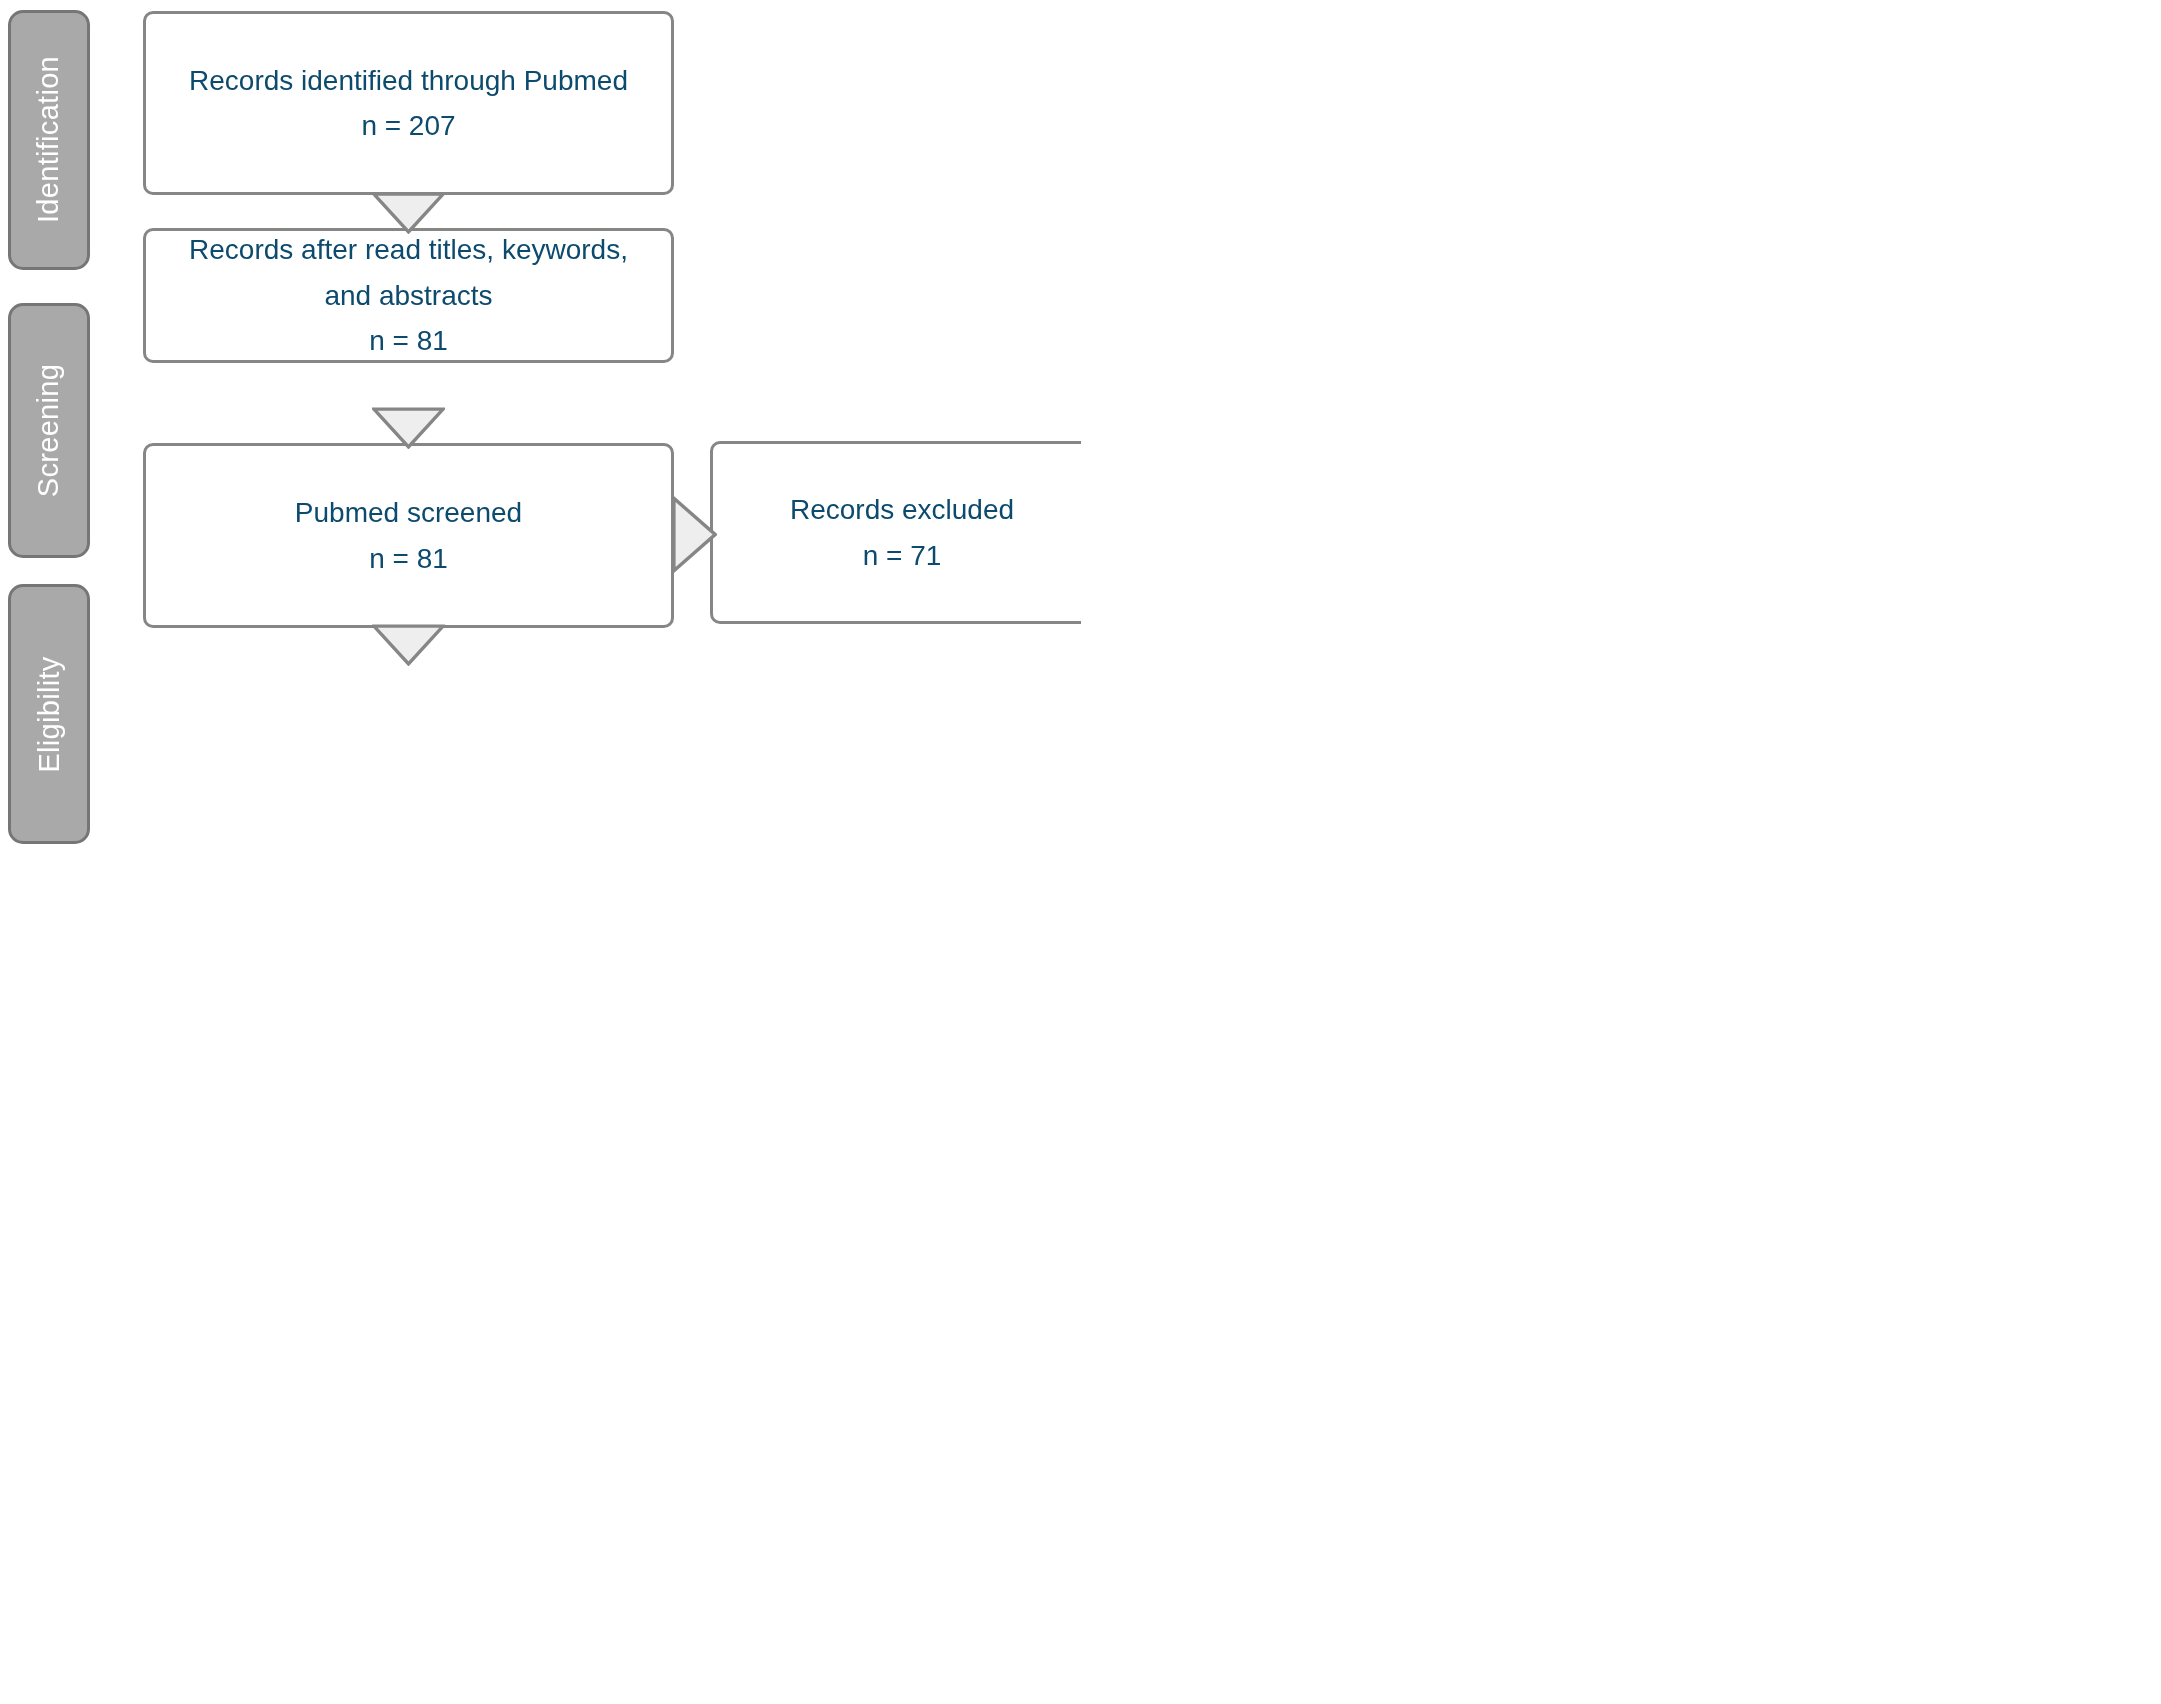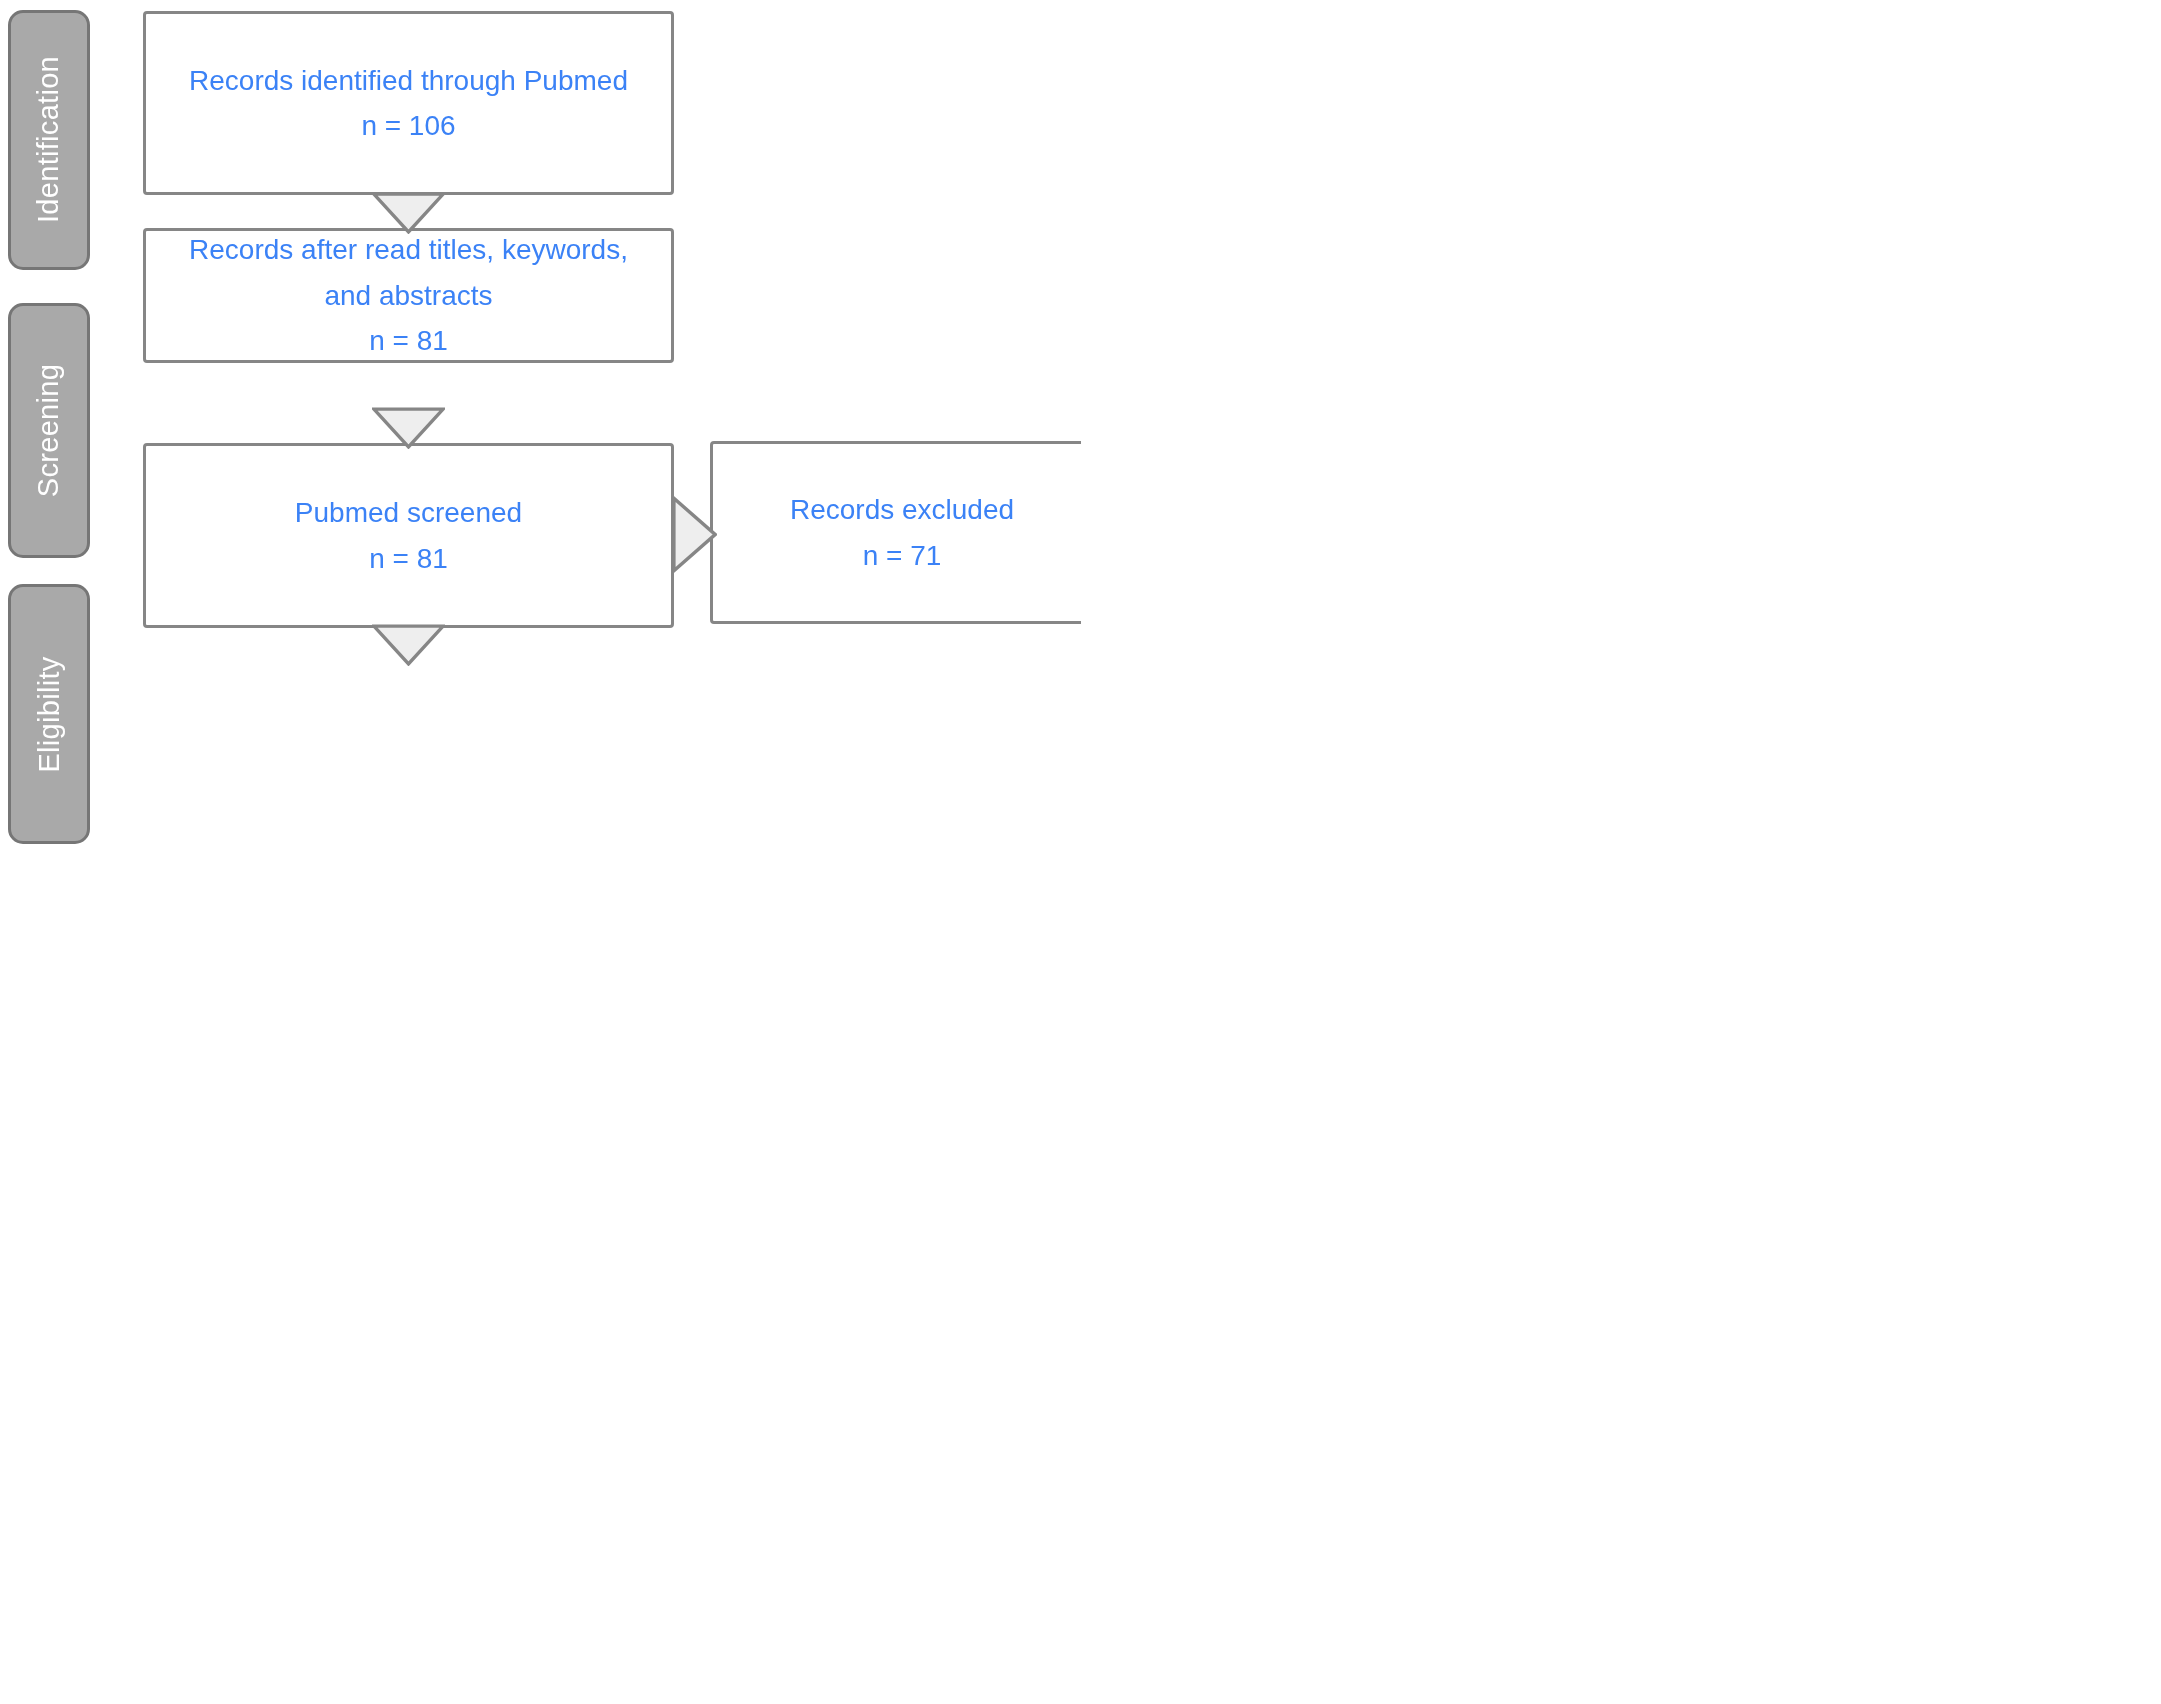--- a/index.html
+++ b/index.html
@@ -28,26 +28,26 @@
   }
   .stage.s1{top:9.5px;height:260px;}
   .stage.s2{top:303px;height:255px;}
   .stage.s3{top:584px;height:260px;}
 
   
   .fbox{
     position:absolute;
     background:#ffffff;
     border:3.2px solid #868686;
-    border-radius:4px;
+    border-radius:10px;
     box-sizing:border-box;
     display:flex;flex-direction:column;
     align-items:center;justify-content:center;
     text-align:center;
-    color:#3b82f6;
+    color:#0c4a6e;
     font-size:28px;line-height:1.62;
     padding:0 5px;
   }
   .fbox .lbl{white-space:pre-line;}
   .fbox.b1{left:143px;top:11.3px;width:531px;height:184px;}
   .fbox.b2{left:143px;top:228px;width:531px;height:135px;}
   .fbox.b3{left:143px;top:443px;width:531px;height:185px;}
   .fbox.b4{left:143px;top:659px;width:531px;height:186px;}
   .fbox.bx{left:710px;top:441px;width:384px;height:183px;}
 
@@ -68,21 +68,21 @@
   </div>
   <div class="stage s2">
     <span>Screening</span>
   </div>
   <div class="stage s3">
     <span>Eligibility</span>
   </div>
 
   <div class="fbox b1">
     <div class="lbl">Records identified through Pubmed</div>
-    <div class="cnt">n = 106</div>
+    <div class="cnt">n = 207</div>
   </div>
 
   <div class="fbox b2">
     <div class="lbl">Records after read titles, keywords,
 and abstracts</div>
     <div class="cnt">n = 81</div>
   </div>
 
   <div class="fbox b3">
     <div class="lbl">Pubmed screened</div>

